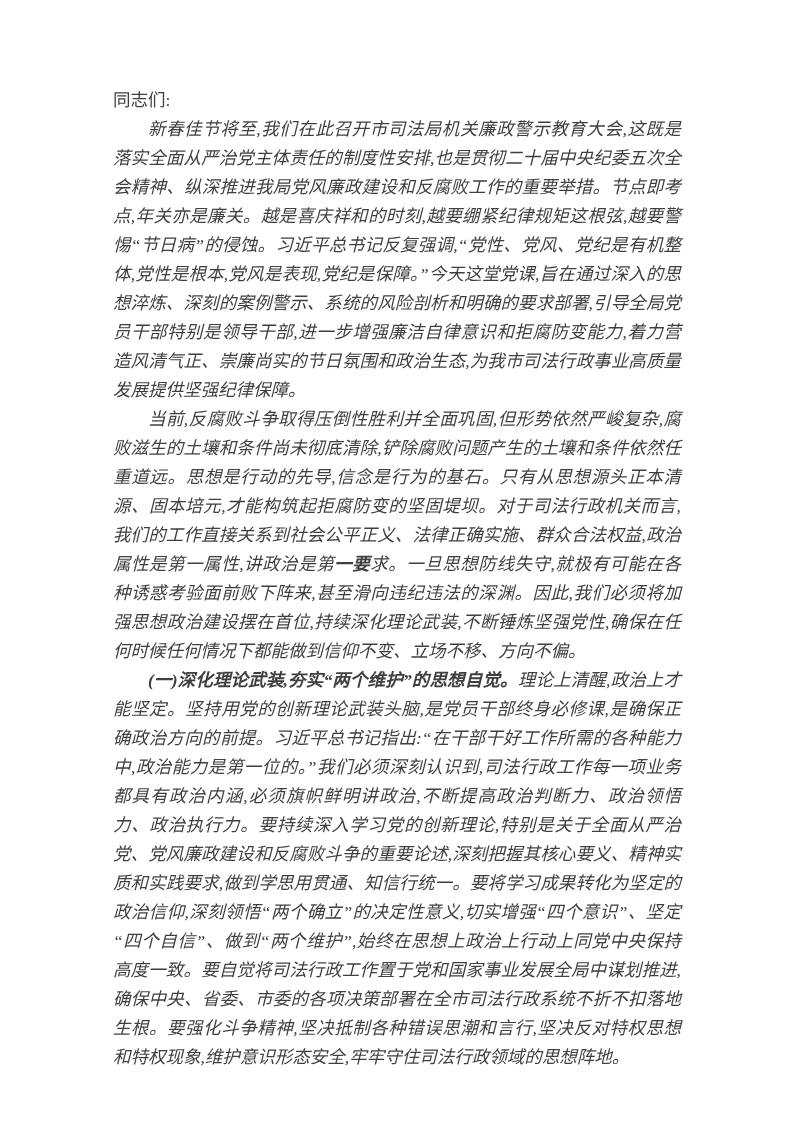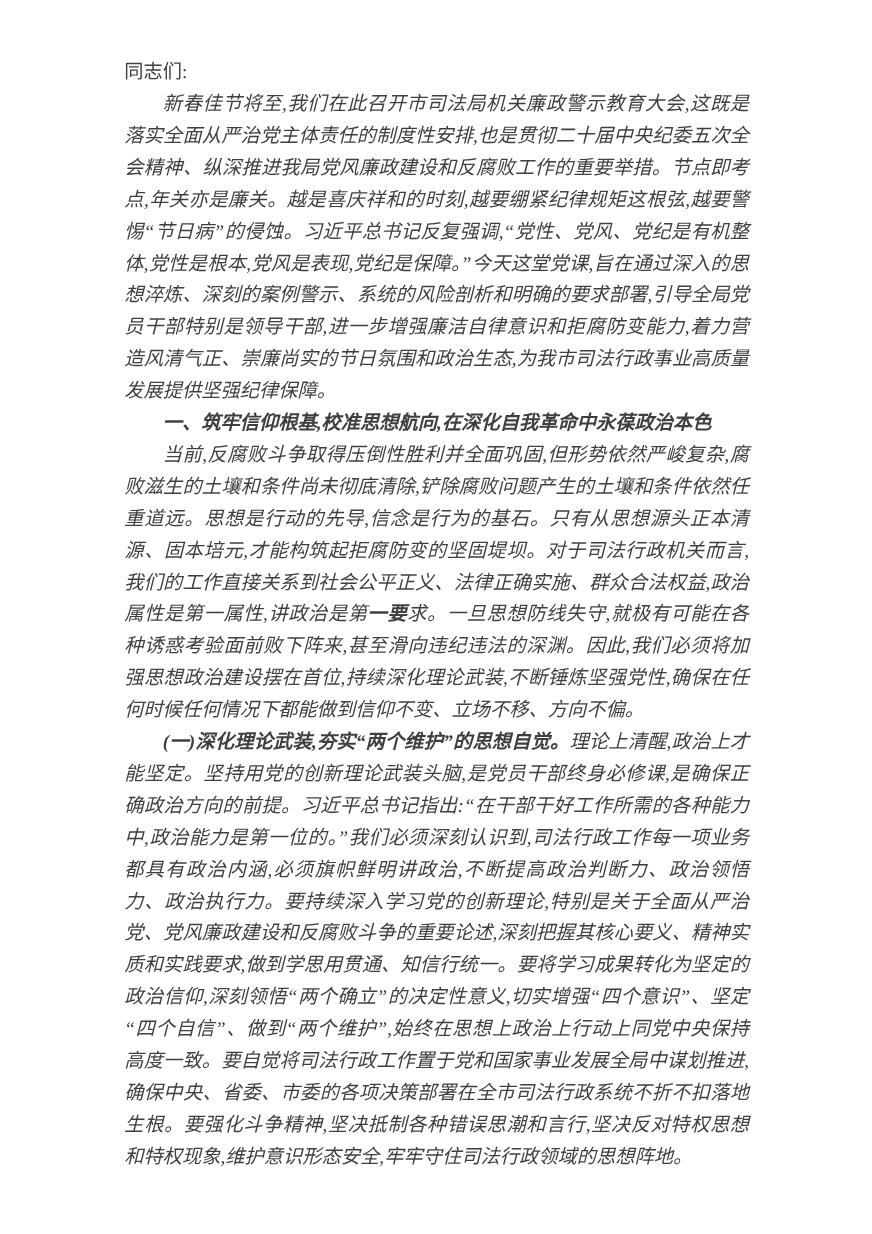--- a/index.html
+++ b/index.html
@@ -7,21 +7,21 @@
     padding: 0;
     background: #ffffff;
   }
   .doc-page {
     position: relative;
     width: 793px;
     height: 1122px;
     box-sizing: border-box;
     margin: 0 auto;
     background: #ffffff;
-    padding: 51px 112px 40px 113px;
+    padding: 86px 112px 40px 113px;
     overflow: hidden;
     font-family: "Liberation Serif", "DejaVu Serif", serif;
     font-size: 17.5px;
     line-height: 29px;
     color: #3f3f3f;
   }
   .doc-page p {
     margin: 0;
     padding: 0;
     text-align: justify;
@@ -50,23 +50,20 @@
 <body>
 
 <div class="doc-page">
 
   <p class="salutation">同志们:</p>
 
   <p class="body-para">
     <span class="run-regular">新春佳节将至,我们在此召开市司法局机关廉政警示教育大会,这既是落实全面从严治党主体责任的制度性安排,也是贯彻二十届中央纪委五次全会精神、纵深推进我局党风廉政建设和反腐败工作的重要举措。节点即考点,年关亦是廉关。越是喜庆祥和的时刻,越要绷紧纪律规矩这根弦,越要警惕“节日病”的侵蚀。习近平总书记反复强调,“党性、党风、党纪是有机整体,党性是根本,党风是表现,党纪是保障。”今天这堂党课,旨在通过深入的思想淬炼、深刻的案例警示、系统的风险剖析和明确的要求部署,引导全局党员干部特别是领导干部,进一步增强廉洁自律意识和拒腐防变能力,着力营造风清气正、崇廉尚实的节日氛围和政治生态,为我市司法行政事业高质量发展提供坚强纪律保障。</span>
   </p>
 
-  <p class="section-heading">
-    <span class="run-bold">一、筑牢信仰根基,校准思想航向,在深化自我革命中永葆政治本色</span>
-  </p>
 
   <p class="body-para">
     <span class="run-regular">当前,反腐败斗争取得压倒性胜利并全面巩固,但形势依然严峻复杂,腐败滋生的土壤和条件尚未彻底清除,铲除腐败问题产生的土壤和条件依然任重道远。思想是行动的先导,信念是行为的基石。只有从思想源头正本清源、固本培元,才能构筑起拒腐防变的坚固堤坝。对于司法行政机关而言,我们的工作直接关系到社会公平正义、法律正确实施、群众合法权益,政治属性是第一属性,讲政治是第</span><span class="run-bold">一要</span><span class="run-regular">求。一旦思想防线失守,就极有可能在各种诱惑考验面前败下阵来,甚至滑向违纪违法的深渊。因此,我们必须将加强思想政治建设摆在首位,持续深化理论武装,不断锤炼坚强党性,确保在任何时候任何情况下都能做到信仰不变、立场不移、方向不偏。</span>
   </p>
 
   <p class="body-para">
     <span class="run-bold">(一)深化理论武装,夯实“两个维护”的思想自觉。</span><span class="run-regular">理论上清醒,政治上才能坚定。坚持用党的创新理论武装头脑,是党员干部终身必修课,是确保正确政治方向的前提。习近平总书记指出:“在干部干好工作所需的各种能力中,政治能力是第一位的。”我们必须深刻认识到,司法行政工作每一项业务都具有政治内涵,必须旗帜鲜明讲政治,不断提高政治判断力、政治领悟力、政治执行力。要持续深入学习党的创新理论,特别是关于全面从严治党、党风廉政建设和反腐败斗争的重要论述,深刻把握其核心要义、精神实质和实践要求,做到学思用贯通、知信行统一。要将学习成果转化为坚定的政治信仰,深刻领悟“两个确立”的决定性意义,切实增强“四个意识”、坚定“四个自信”、做到“两个维护”,始终在思想上政治上行动上同党中央保持高度一致。要自觉将司法行政工作置于党和国家事业发展全局中谋划推进,确保中央、省委、市委的各项决策部署在全市司法行政系统不折不扣落地生根。要强化斗争精神,坚决抵制各种错误思潮和言行,坚决反对特权思想和特权现象,维护意识形态安全,牢牢守住司法行政领域的思想阵地。</span>
   </p>
 
 </div>

